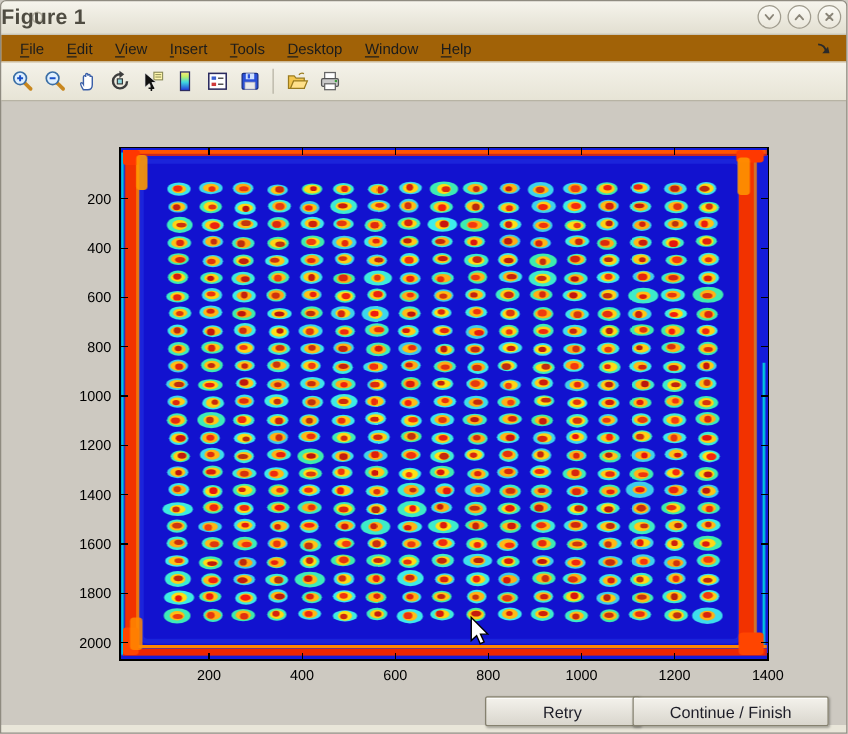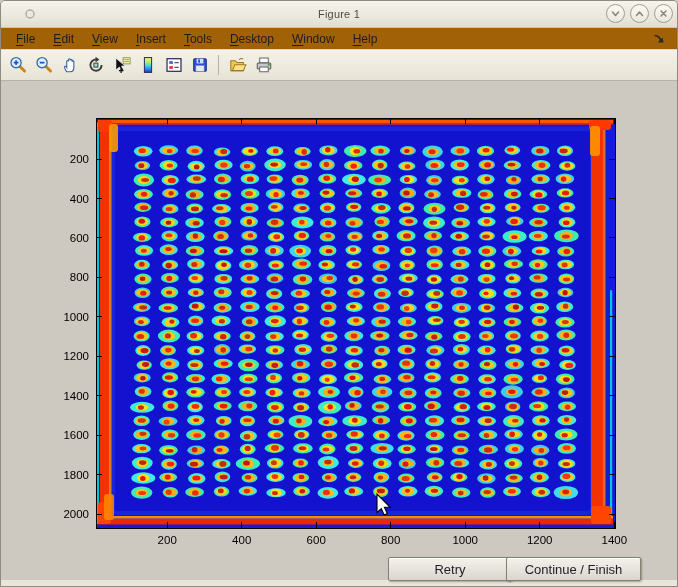--- a/index.html
+++ b/index.html
@@ -14,22 +14,22 @@
     box-sizing:border-box;overflow:hidden;background:#cdc9c1;
   }
   
   .titlebar{
     height:26px;background:linear-gradient(#f6f4ec,#e2dfd1);
     border-bottom:1px solid #c9c5b6;position:relative;
     display:flex;align-items:center;
   }
   .win-menu-btn{position:absolute;left:22px;top:6px;width:14px;height:14px;display:flex;align-items:center;justify-content:center;}
   .win-title{
-    position:absolute;left:0;right:0;text-align:center;
-    font-size:11px;font-weight:normal;color:#4e4b41;letter-spacing:.2px;
+    position:absolute;left:0;right:0;
+    font-size:17px;font-weight:bold;color:#4e4b41;letter-spacing:.2px;
   }
   .win-controls{position:absolute;right:4px;top:3px;display:flex;gap:5px;}
   .circle-btn{
     width:19px;height:19px;border-radius:50%;
     border:1px solid #a09c8e;background:linear-gradient(#fbfaf5,#eae7db);
     display:flex;align-items:center;justify-content:center;box-sizing:border-box;
   }
   
   .menubar{
     height:21px;background:#a16207;display:flex;align-items:center;
@@ -52,21 +52,21 @@
   
   .dlg-btn{
     position:absolute;height:24px;z-index:2;
     background:linear-gradient(#f4f2ec,#d9d6cd);
     border:1px solid #85816f;border-radius:2px;
     box-shadow:inset 0 1px 0 #ffffff,1px 1px 2px rgba(0,0,0,.3);
     font-family:"Liberation Sans",sans-serif;font-size:13px;color:#1e1e28;
     display:flex;align-items:center;justify-content:center;cursor:default;
   }
   #retry-btn{left:387px;top:556px;width:124px;}
-  #continue-btn{left:505px;top:556px;width:135px;}
+  #continue-btn{left:505px;top:556px;width:157px;}
   .header{position:relative;z-index:3;}
 </style>
 </head>
 <body>
 
 <div class="window">
 
   <div id="plot-svg-holder"><svg width="678" height="587" viewBox="0 0 678 587" xmlns="http://www.w3.org/2000/svg">
         <defs>
           <clipPath id="axclip">

